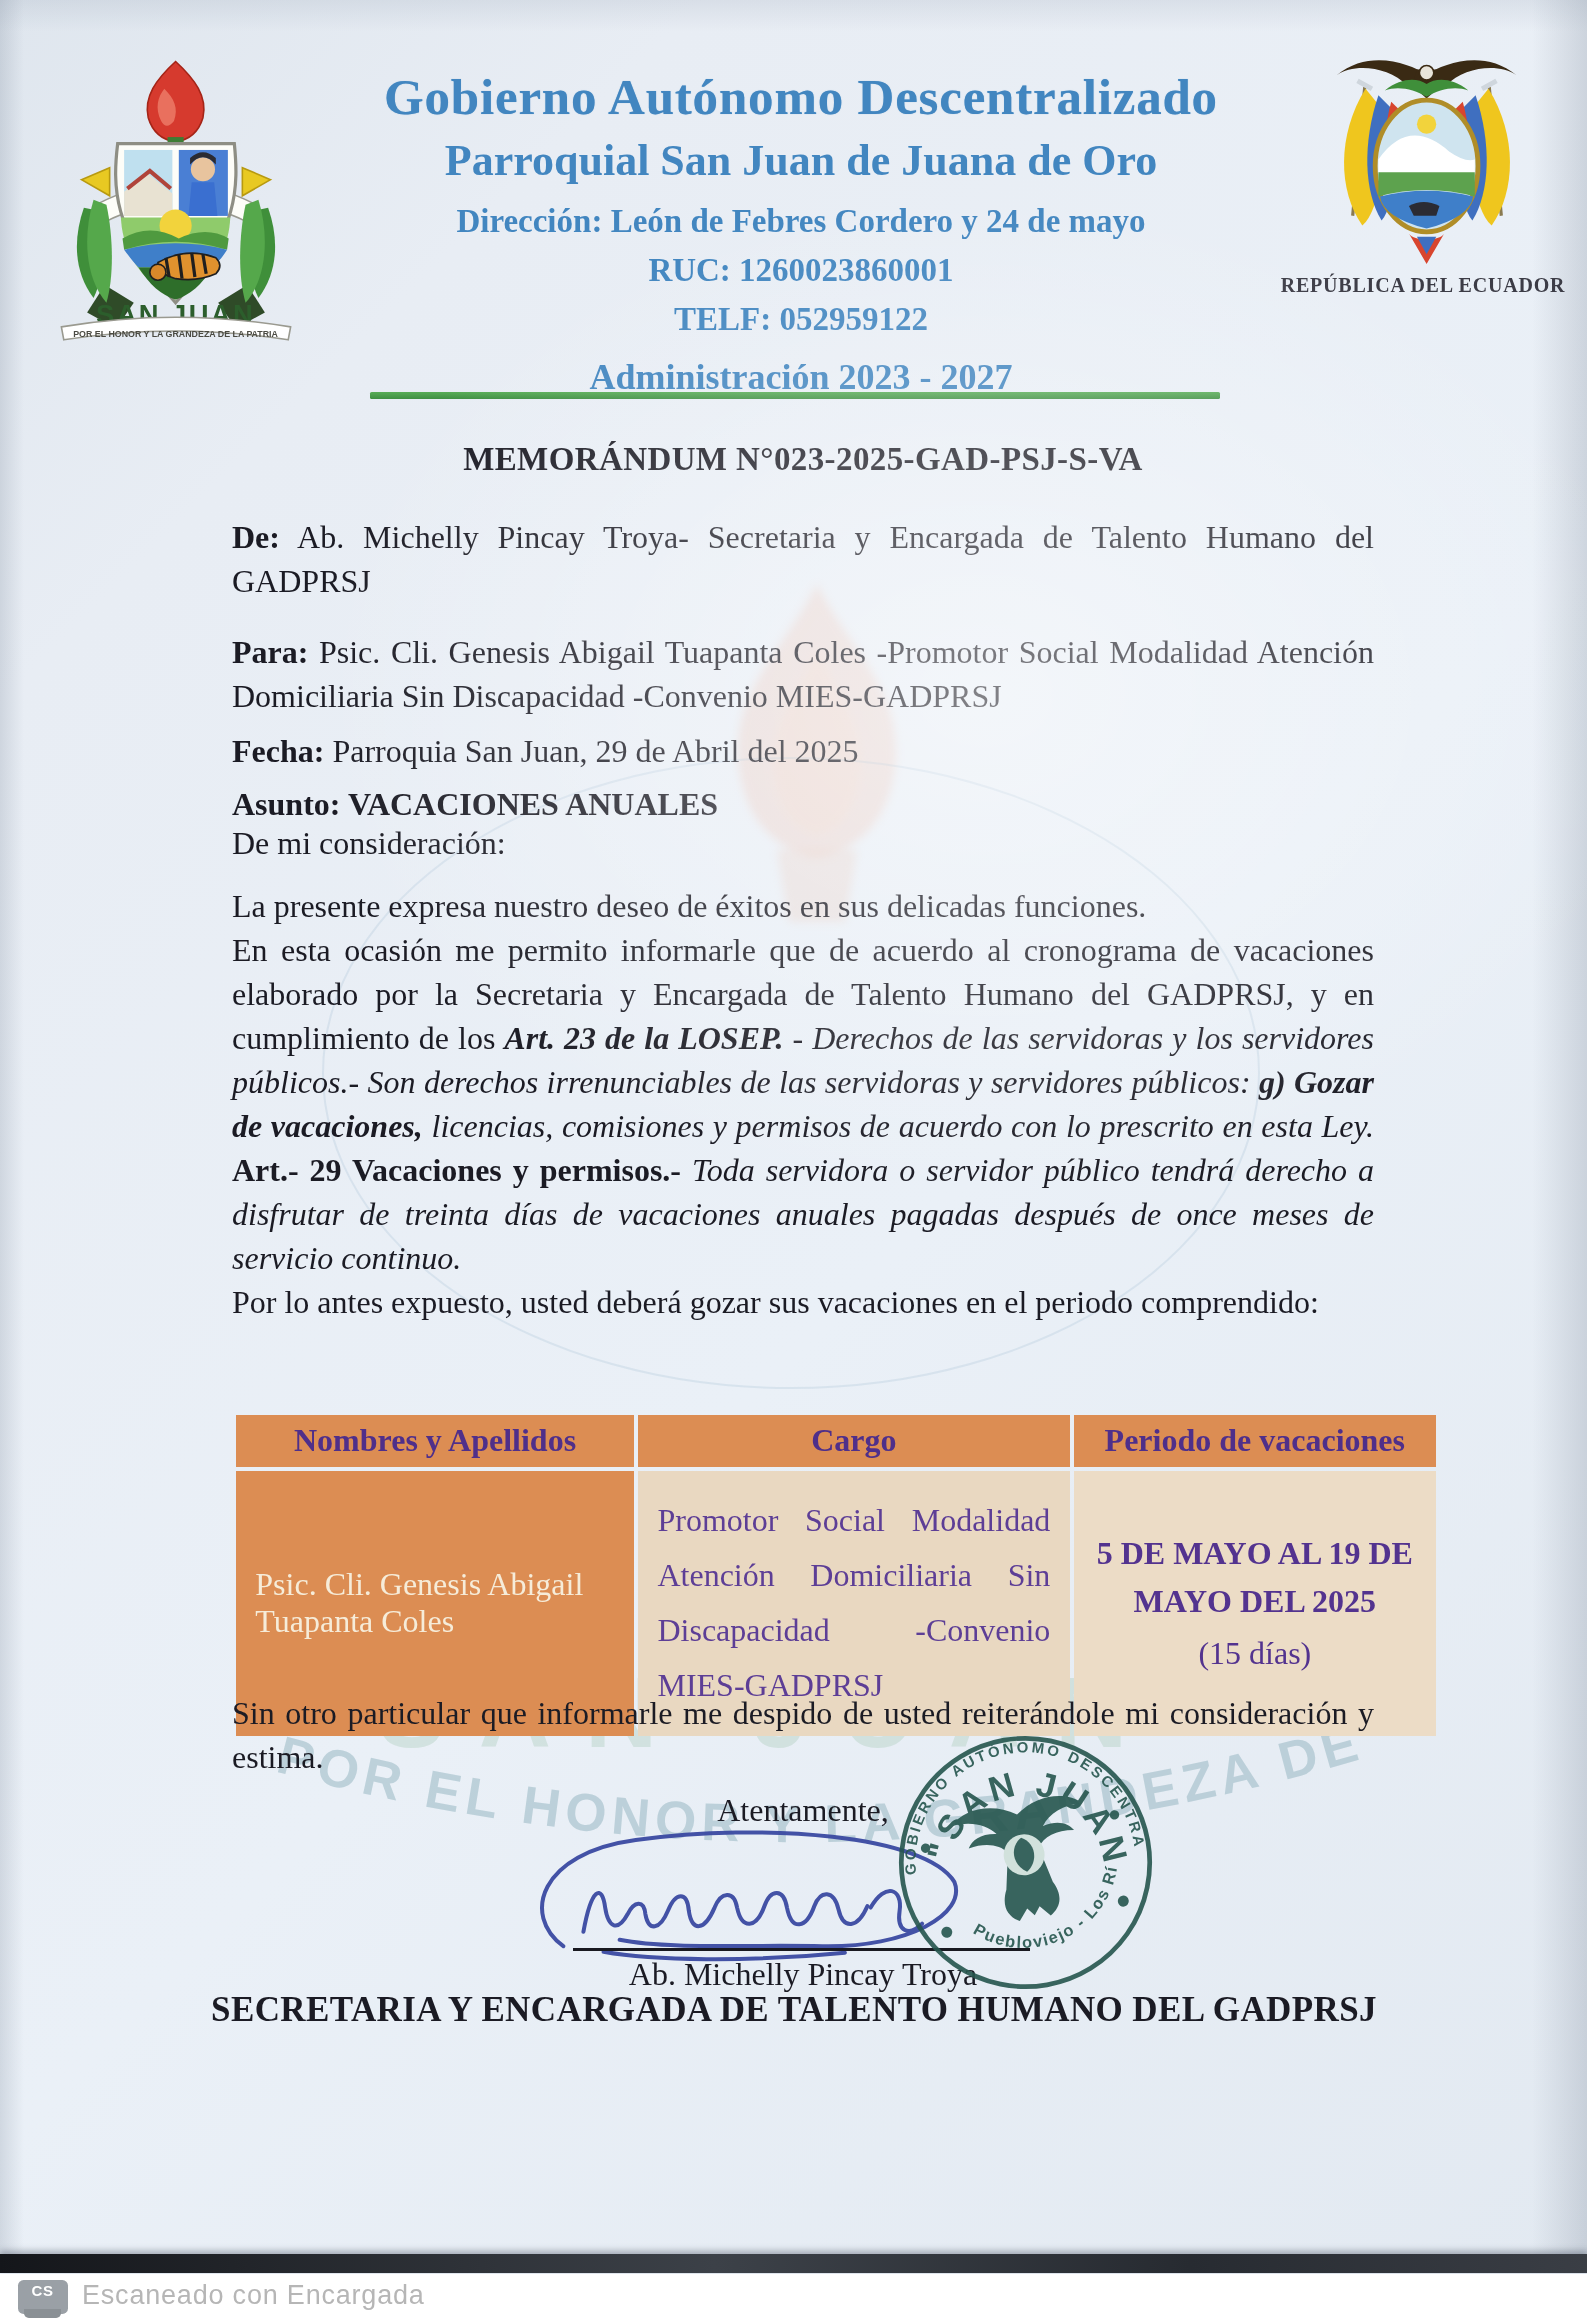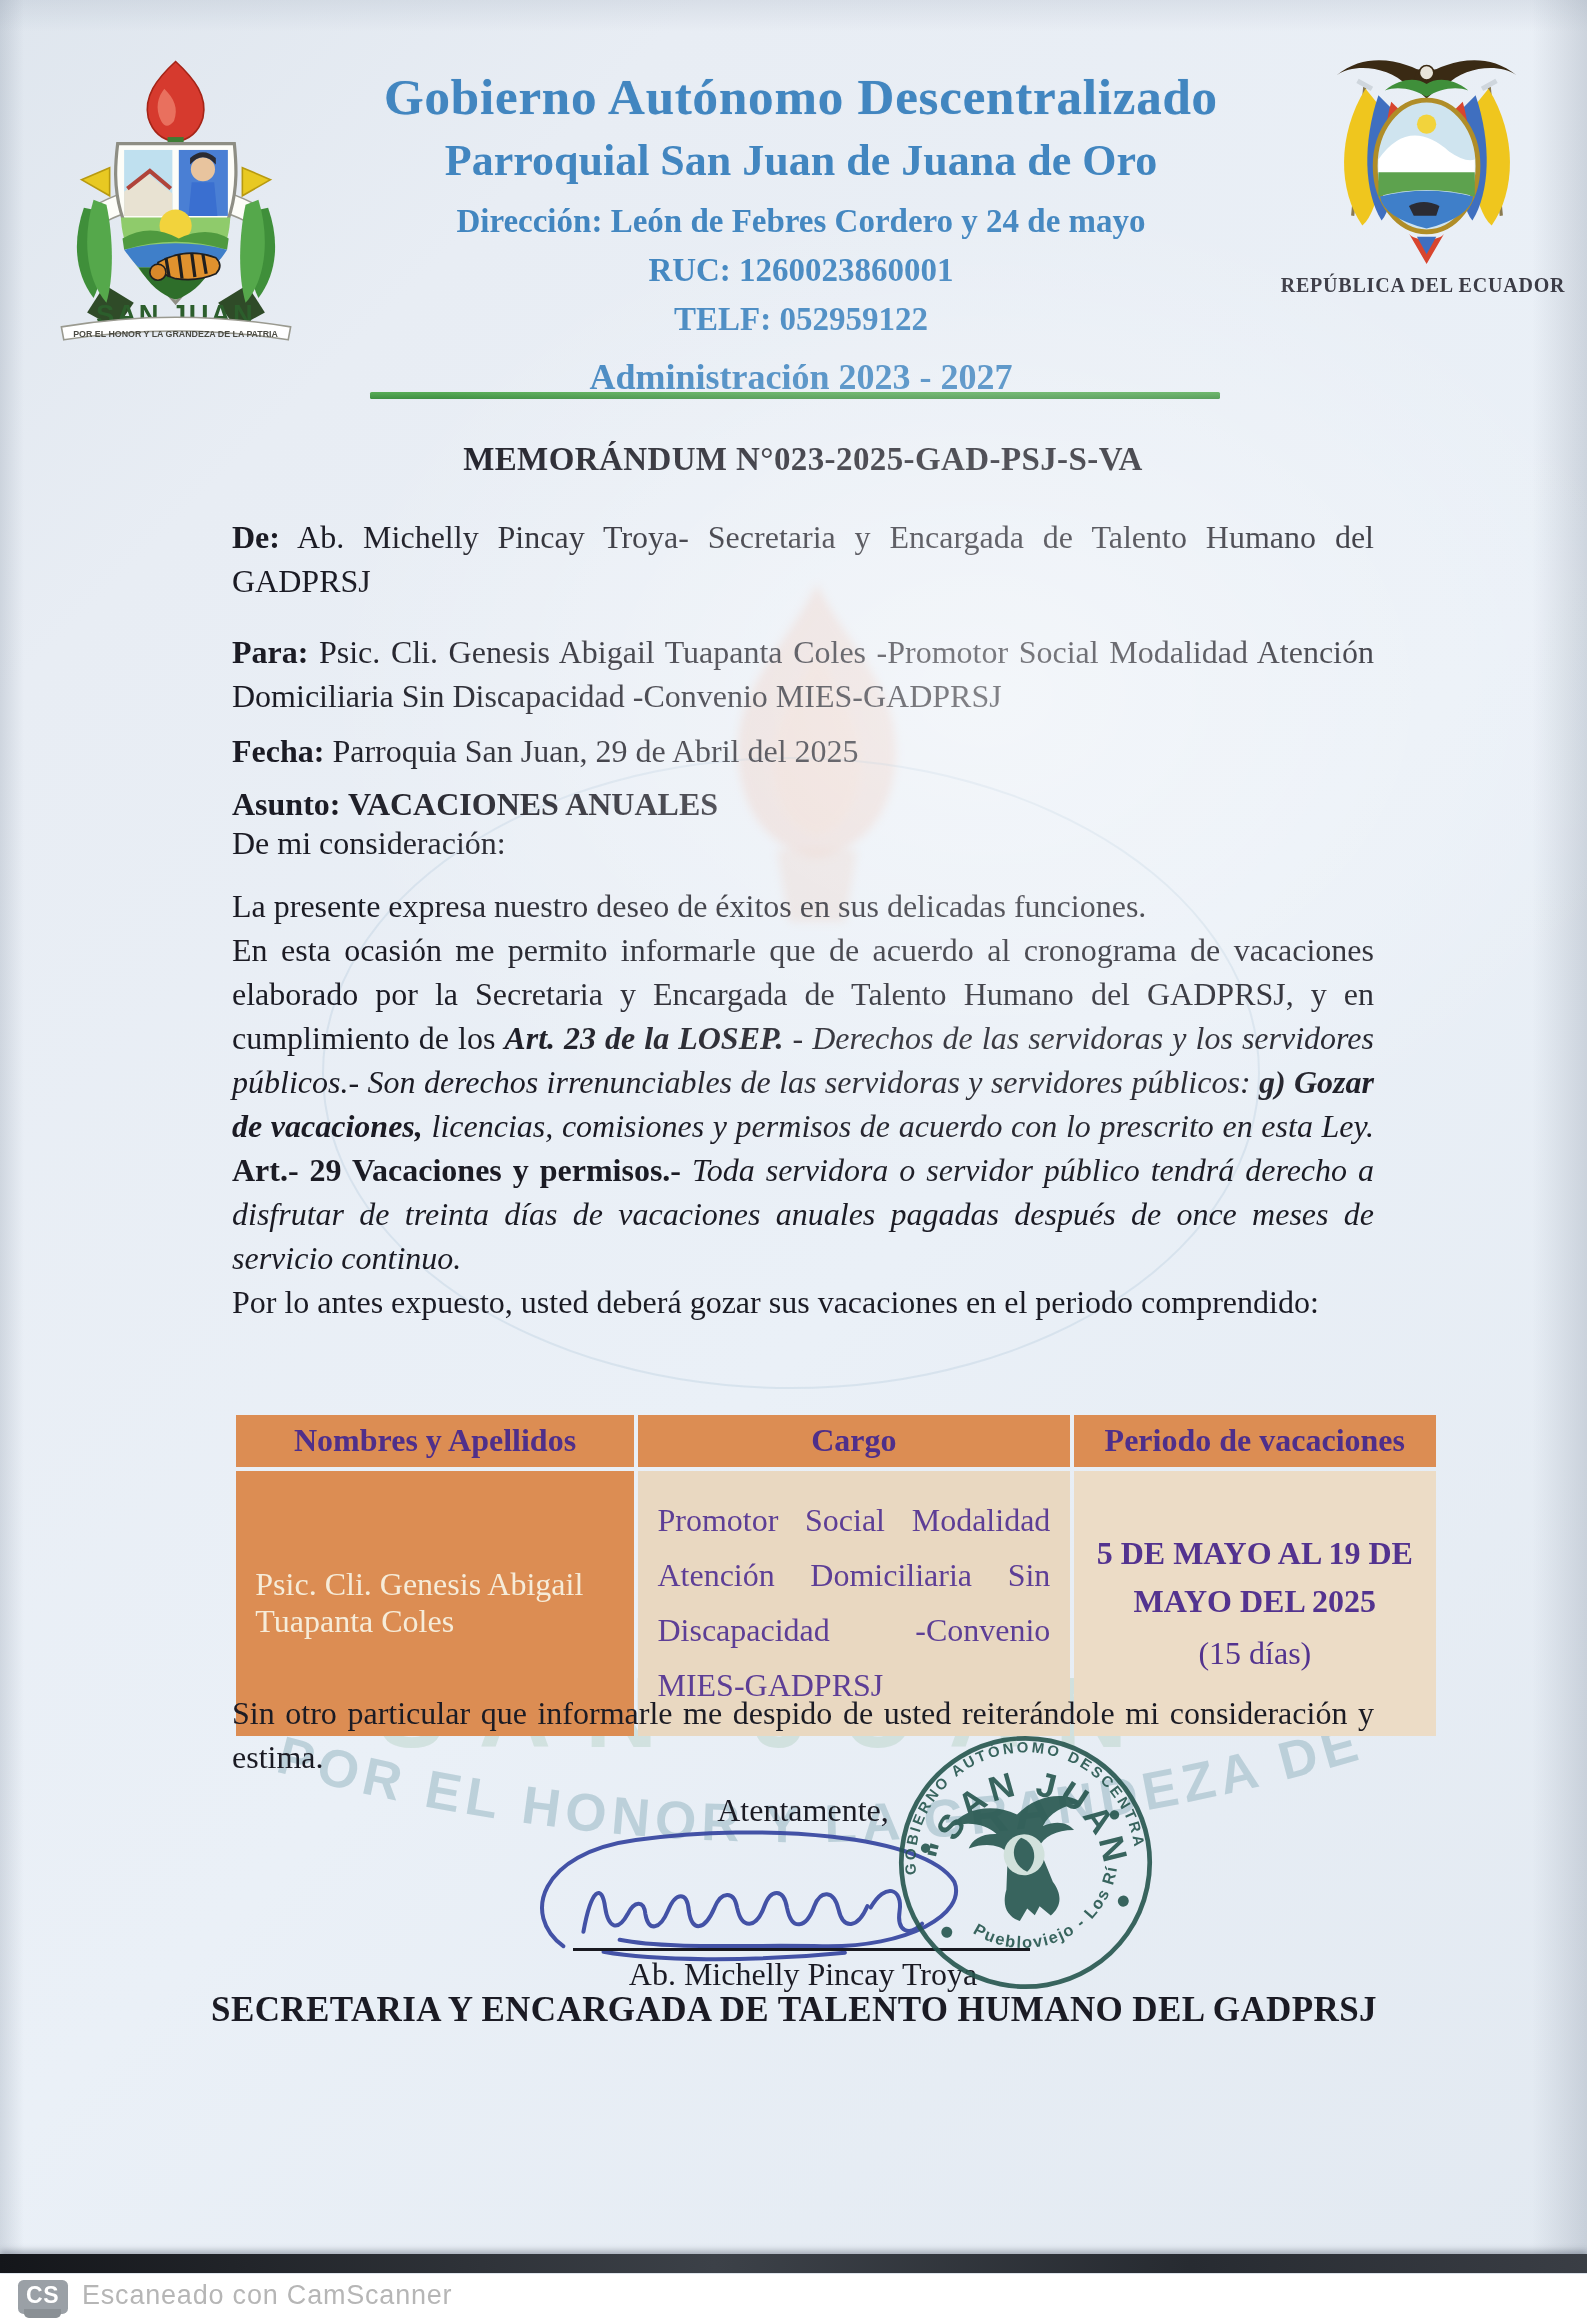--- a/index.html
+++ b/index.html
@@ -11,21 +11,21 @@
   .edge-right{position:absolute;right:0;top:0;width:56px;height:2270px;background:linear-gradient(to left,rgba(100,112,130,.22),rgba(0,0,0,0));}
   .edge-top{position:absolute;left:0;top:0;width:100%;height:32px;background:linear-gradient(to bottom,rgba(120,135,155,.14),rgba(0,0,0,0));}
   .sheen{position:absolute;inset:0;background:radial-gradient(ellipse 966px 725px at 62% 30%,rgba(255,255,255,.45),rgba(255,255,255,0) 70%);pointer-events:none;}
   .scan-edge-bottom{position:absolute;left:0;top:2254px;width:100%;height:19.3px;
         background:linear-gradient(to right,#14161a 0%,#3c4148 45%,#272b31 75%,#3a3e45 100%);
         box-shadow:0 -3.2px 6.4px rgba(40,50,65,.35);}
   
   .footer-bar{position:absolute;left:0;top:2274px;width:100%;height:45px;background:#ffffff;
         font-family:"Liberation Sans","DejaVu Sans",sans-serif;}
   .cs-logo{position:absolute;left:17.7px;top:5.6px;width:50px;height:34px;background:#9aa0a6;border-radius:5.6px;}
-  .cs-logo .cs-txt{position:absolute;left:0;top:2.4px;width:100%;text-align:center;color:#fff;font-weight:bold;font-size:23px;letter-spacing:0.8px;}
+  .cs-logo .cs-txt{position:absolute;left:0;top:2.4px;width:100%;text-align:center;color:#fff;font-weight:bold;font-size:15px;letter-spacing:0.8px;}
   .cs-logo .cs-tab{position:absolute;left:6.4px;bottom:-4.8px;width:37px;height:9.7px;background:#8a9095;border-radius:0 0 4.8px 4.8px;}
   .cs-text{position:absolute;left:82px;top:6.4px;font-size:27px;color:#b6b6b6;letter-spacing:0.8px;}
   
   .head-center{position:absolute;left:302px;top:71px;width:998px;text-align:center;color:#4286c0;font-weight:bold;}
   .h-org1{font-size:51px;line-height:1.05;letter-spacing:0.8px;text-shadow:0 0 0.8px rgba(66,134,192,.55);}
   .h-org2{font-size:44px;line-height:1.05;margin-top:13px;}
   .h-addr{font-size:33px;margin-top:19.3px;}
   .h-ruc{font-size:33px;margin-top:12px;}
   .h-tel{font-size:33px;margin-top:12px;}
   .h-adm{font-size:36px;margin-top:17.7px;}
@@ -244,17 +244,17 @@
   </svg>
 
   <div class="sheen"></div>
   <div class="scan-edge-bottom"></div>
 
   <div class="footer-bar">
     <div class="cs-logo">
       <div class="cs-txt">CS</div>
       <div class="cs-tab"></div>
     </div>
-    <div class="cs-text">Escaneado con CamScanner</div>
+    <div class="cs-text">Escaneado con Encargada</div>
   </div>
 
 </div>
 
 
 </body></html>

